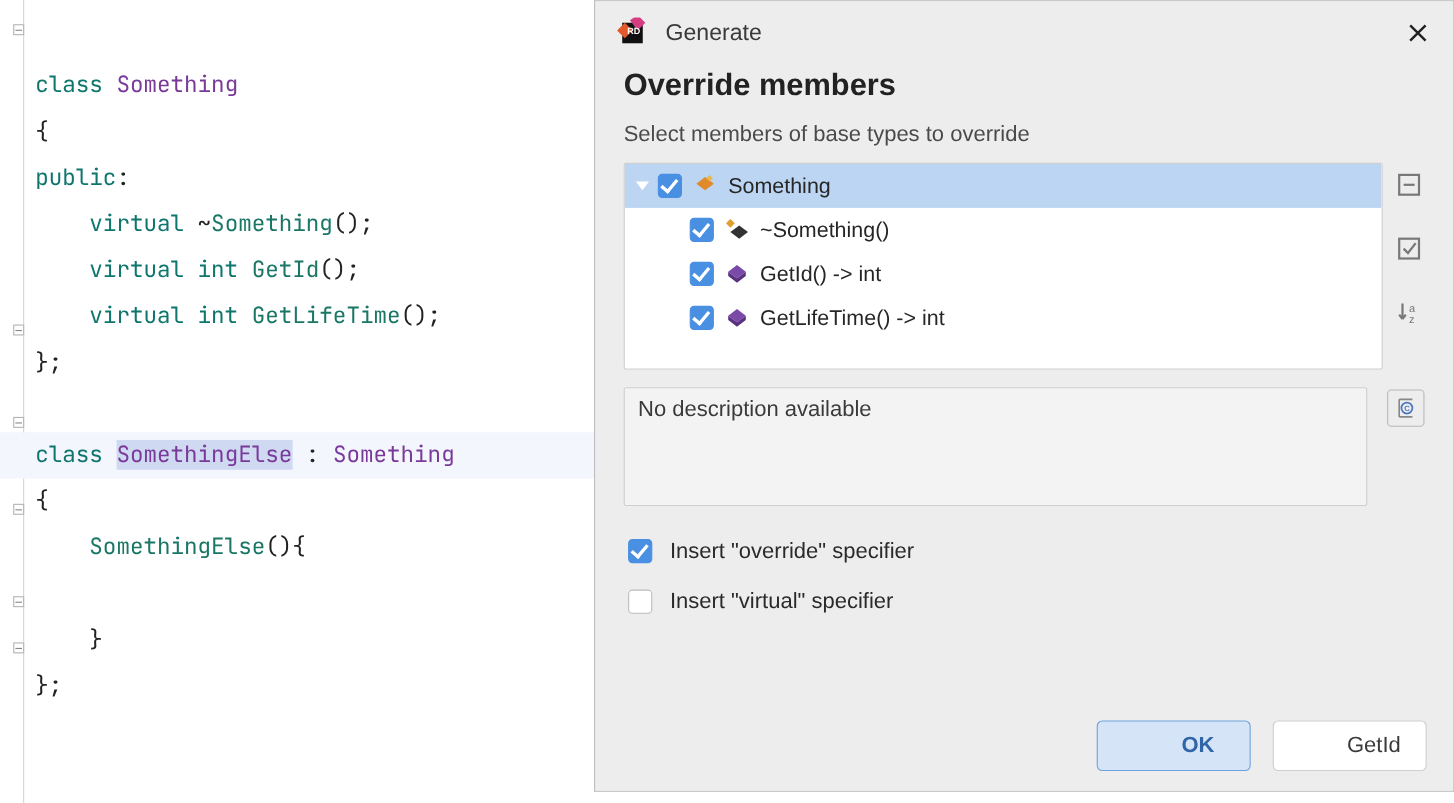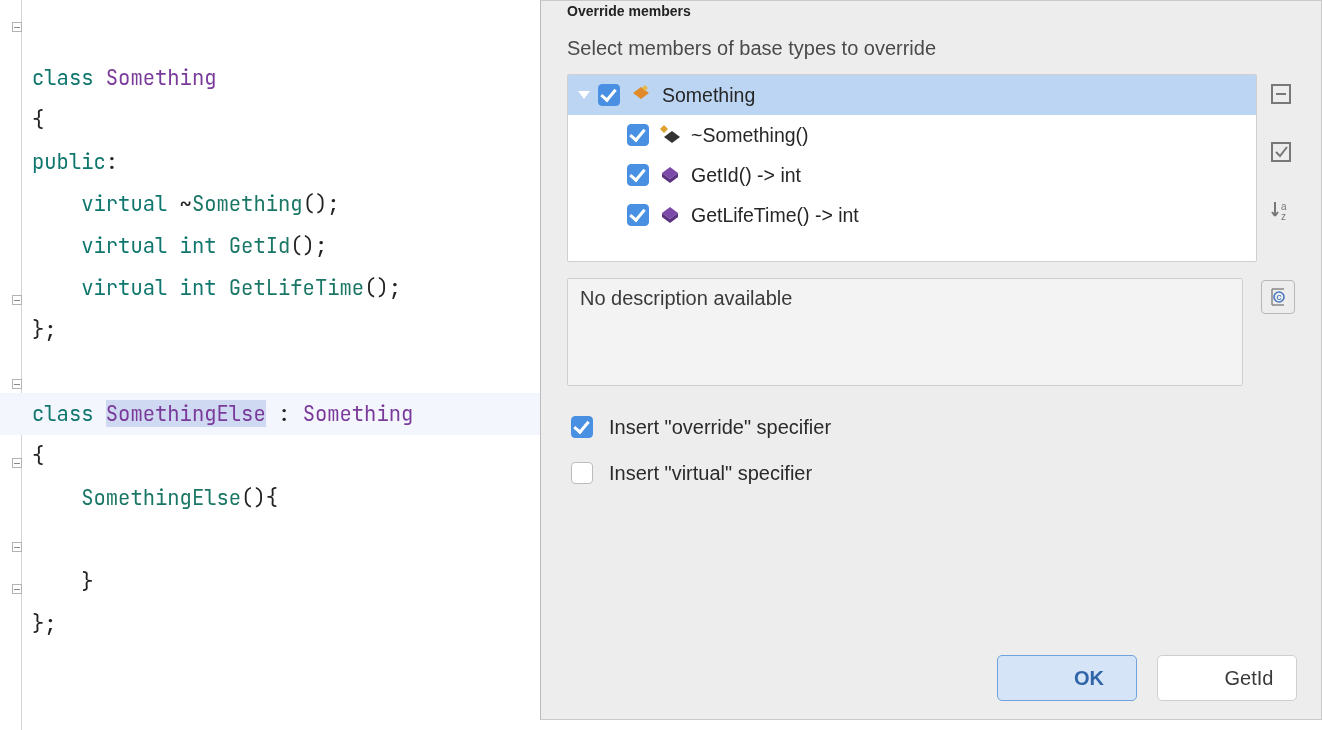--- a/index.html
+++ b/index.html
@@ -89,21 +89,21 @@
 .close-btn {
   font-size: 26px;
   color: #333;
   cursor: pointer;
   width: 24px; height: 24px;
   display: flex; align-items: center; justify-content: center;
 }
 .dlg-body { padding: 0 26px; }
 .section-title {
   font-weight: bold;
-  font-size: 14px;
+  font-size: 28px;
   color: #222;
   margin-top: 2px;
   margin-bottom: 18px;
 }
 .subtitle {
   font-size: 20px;
   color: #4a4a4a;
   margin-bottom: 14px;
 }
 
@@ -270,20 +270,36 @@
 <span>{</span>
 <span>    </span><span class="fn">SomethingElse</span><span>(){</span>
 <span></span>
 <span>    }</span>
 <span>};</span>
   </div>
 </div>
 
 <div class="dialog">
 
+  <div class="dlg-header">
+    <span class="rider-logo">
+      <svg viewBox="0 0 24 24">
+          <rect x="4" y="4" width="16" height="16" fill="#101010"></rect>
+          <path d="M0 10 L6 4 L12 10 L6 16 Z" fill="#e25a2c"></path>
+          <path d="M10 2 L16 -2 L22 4 L16 10 Z" fill="#d43d80"></path>
+          <text x="8" y="13" font-size="7" fill="#fff" font-weight="bold">RD</text>
+        </svg>
+    </span>
+    <span class="dlg-title">Generate</span>
+    <span class="close-btn">
+      <svg width="18" height="18" viewBox="0 0 18 18">
+          <path d="M2 2 L16 16 M16 2 L2 16" stroke="#222" stroke-width="2.2"></path>
+        </svg>
+    </span>
+  </div>
 
   <div class="dlg-body">
     <div class="section-title">Override members</div>
     <div class="subtitle">Select members of base types to override</div>
 
     <div class="tree-and-side">
       <div class="tree">
         <div class="tree-row root">
           <span class="tree-arrow"></span>
           <span class="cb"></span>

